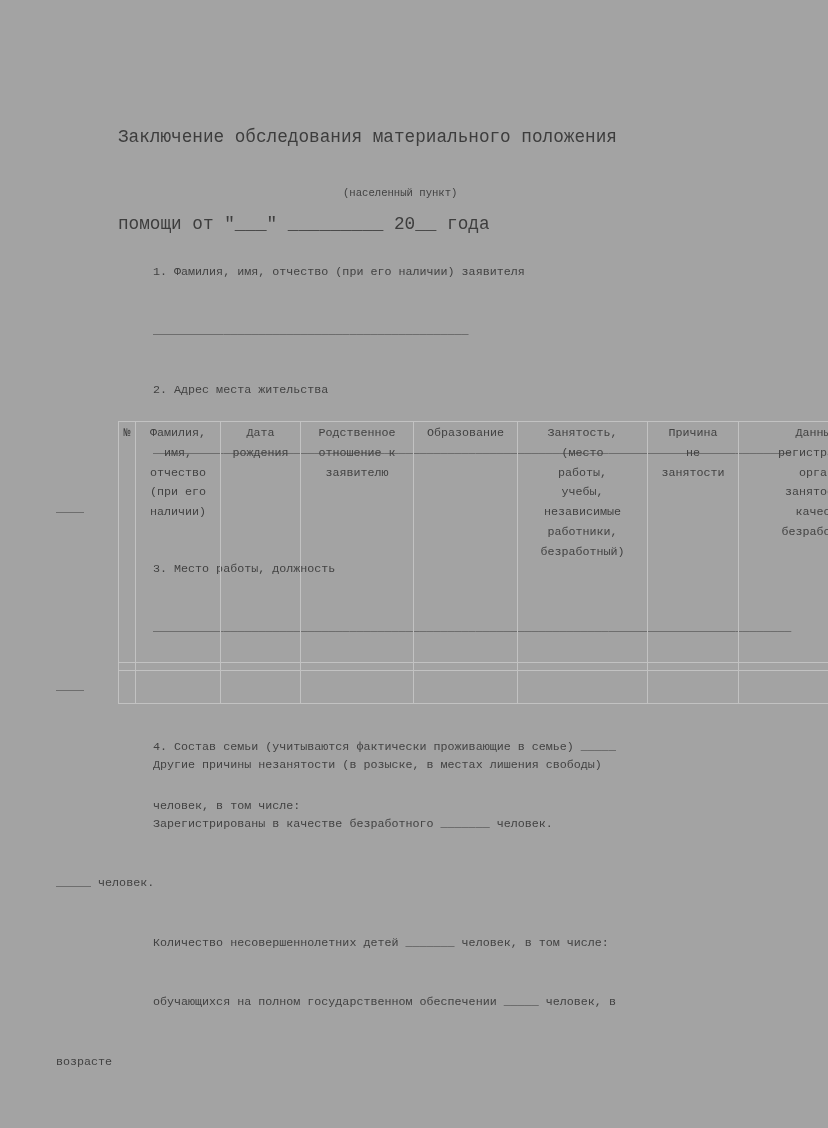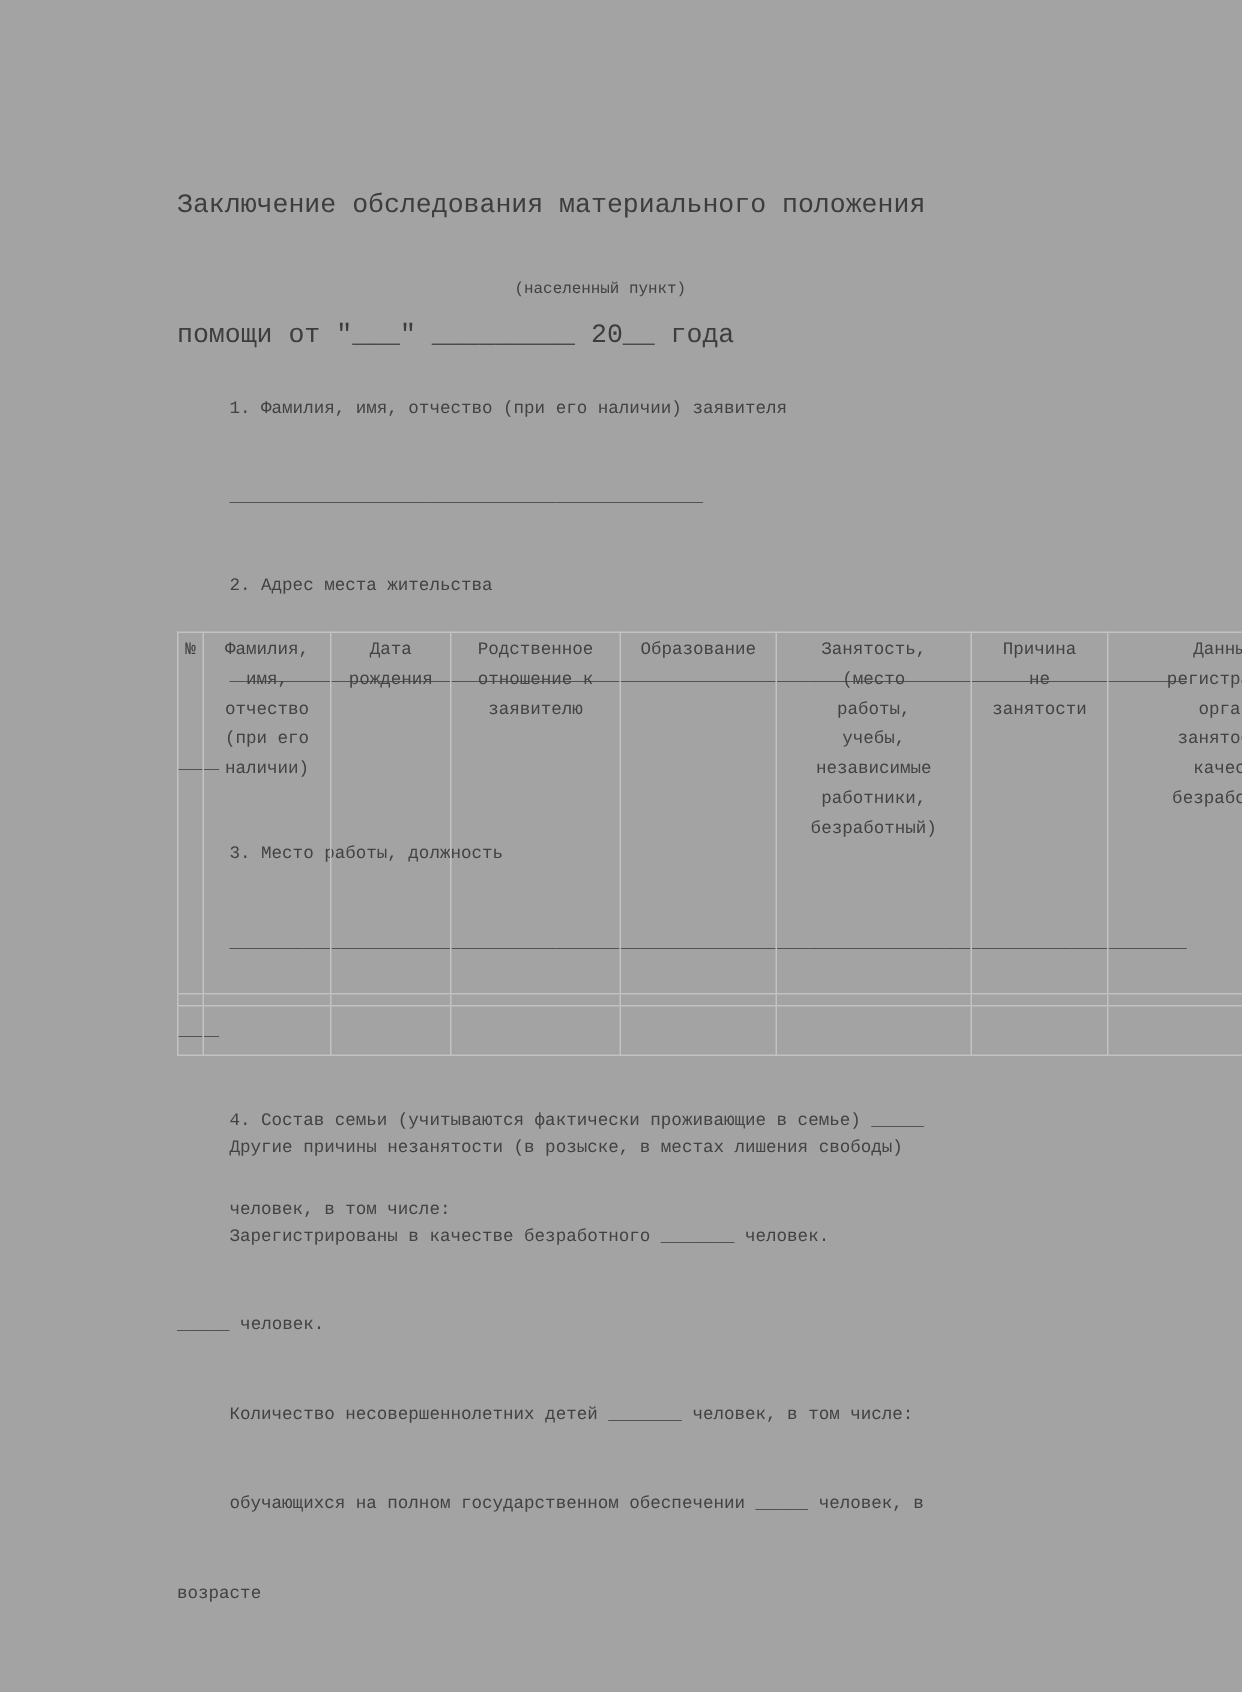--- a/index.html
+++ b/index.html
@@ -26,21 +26,21 @@
     font-size:10.6px;line-height:14px;white-space:pre;
   }
   .block{
     position:absolute;left:0;width:828px;
     font-size:11.7px;line-height:19.8px;
     white-space:pre;
   }
   #pre-block{top:223px;}
   #post-block{top:716px;}
   .ln{padding-left:153px;}
-  .lnm{padding-left:118px;}
+  .lnm{padding-left:56px;}
   table.family{
     position:absolute;left:118px;top:421px;
     border-collapse:collapse;table-layout:fixed;
     width:790px;
   }
   table.family th, table.family td{
     border:1px solid #c2c2c2;
     font-weight:normal;
     font-size:11.7px;line-height:19.8px;
     vertical-align:top;text-align:center;

